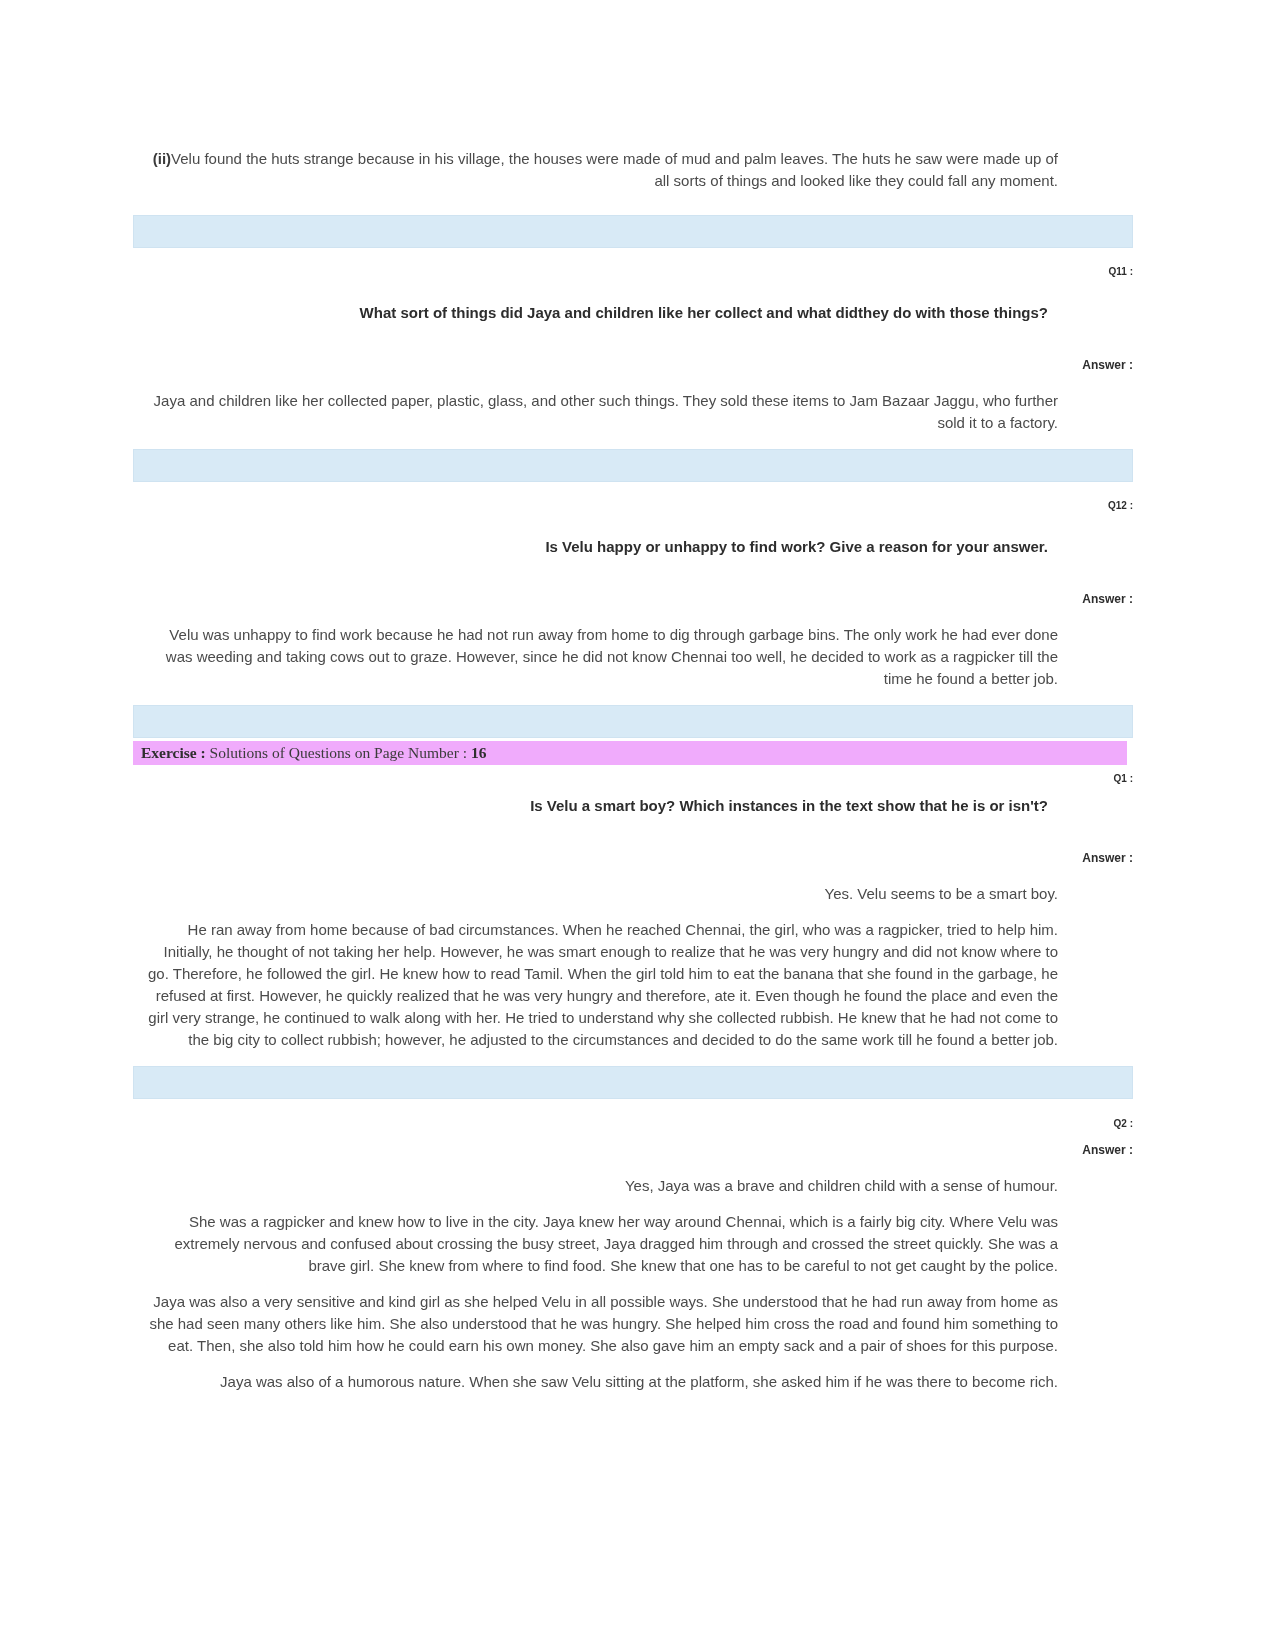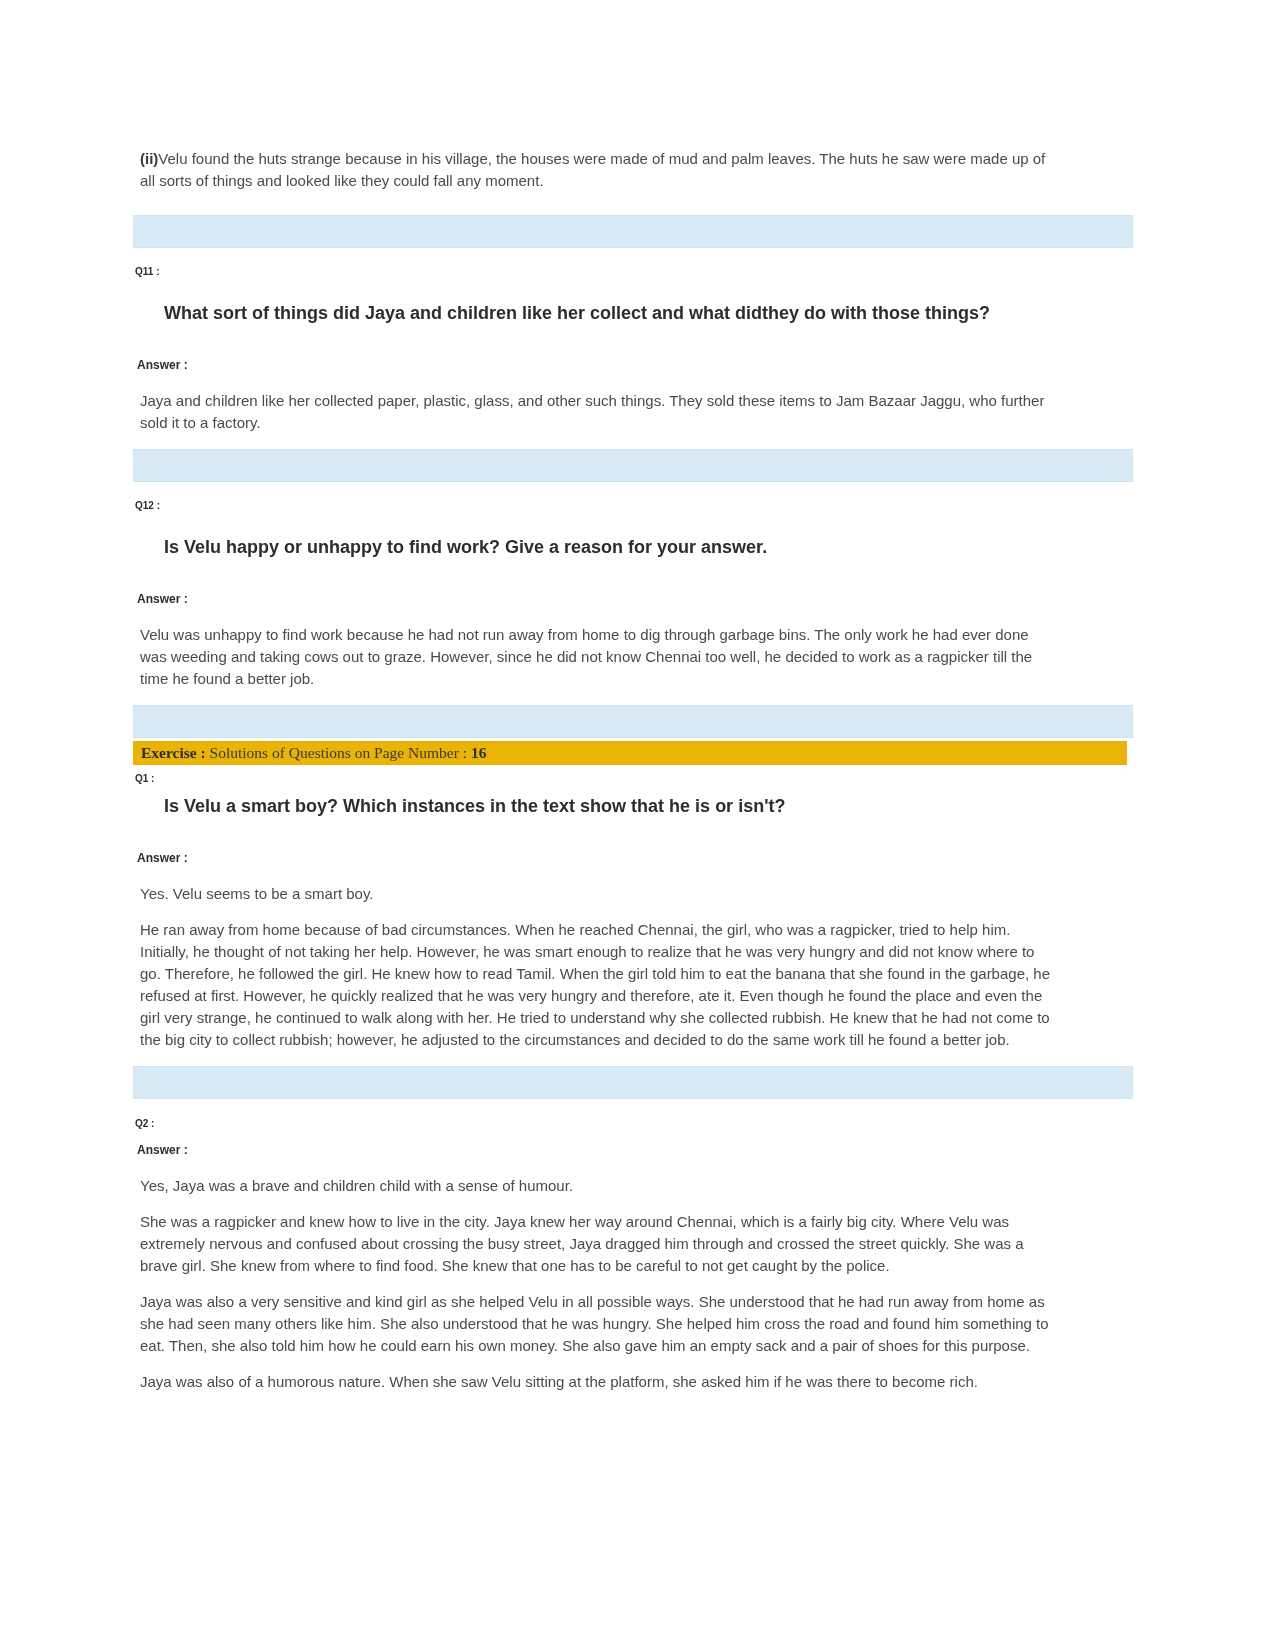--- a/index.html
+++ b/index.html
@@ -3,21 +3,21 @@
 <meta charset="utf-8">
 <style>
   html, body { margin:0; padding:0; }
   body {
     width:1275px; height:1650px; background:#ffffff;
     font-family:"Liberation Sans", sans-serif;
     -webkit-font-smoothing:antialiased;
   }
   .page { padding:148px 0 0 133px; }
   .content { width:1000px; }
-  p { margin:0; }
+  p { margin:0;text-align:right; }
 
   .text {
     width:918px; padding-left:7px;
     font-size:15px; line-height:22px; color:#4b4b4b;
     margin-bottom:14px;
   }
   .b { font-weight:bold; color:#3a3a3a; }
 
   .band {
     height:33px; box-sizing:border-box;
@@ -28,33 +28,33 @@
   .band.mt-lg { margin-top:23px; }
   .band.mt-sm { margin-top:1px; }
 
   .qlabel {
     font-size:10px; font-weight:bold; color:#2d2d2d;
     line-height:22px; padding-left:2px; margin-bottom:18px;
   }
   .qlabel.tight { margin-bottom:3px; line-height:24px; }
 
   .question {
-    width:912px; font-size:18px; font-weight:bold; color:#2d2d2d;
-    line-height:24px; padding-left:3px; margin-bottom:29px;margin-left:28px;
+    width:912px; font-size:15px; font-weight:bold; color:#2d2d2d;
+    line-height:24px; padding-left:3px; margin-bottom:29px;
   }
   .question.indent { padding-left:10px; width:905px; }
 
   .alabel {
     font-size:12px; font-weight:bold; color:#2d2d2d;
     line-height:22px; padding-left:4px; margin-bottom:14px;
   }
 
   .exrow {
     width:994px; height:24px; box-sizing:border-box;
-    background:#eab308; padding-left:8px;
+    background:#f0abfc; padding-left:8px;
     font-family:"Liberation Serif", serif;
     font-size:15.5px; line-height:24px; color:#2f2f2f;
     margin-bottom:2px; white-space:nowrap;
   }
   .exrow .rb { font-weight:bold; }
   .exrow .rn { font-weight:normal; color:#3b3b3b; }
 
   section .text:last-child { margin-bottom:15px; }
 </style>
 </head>

